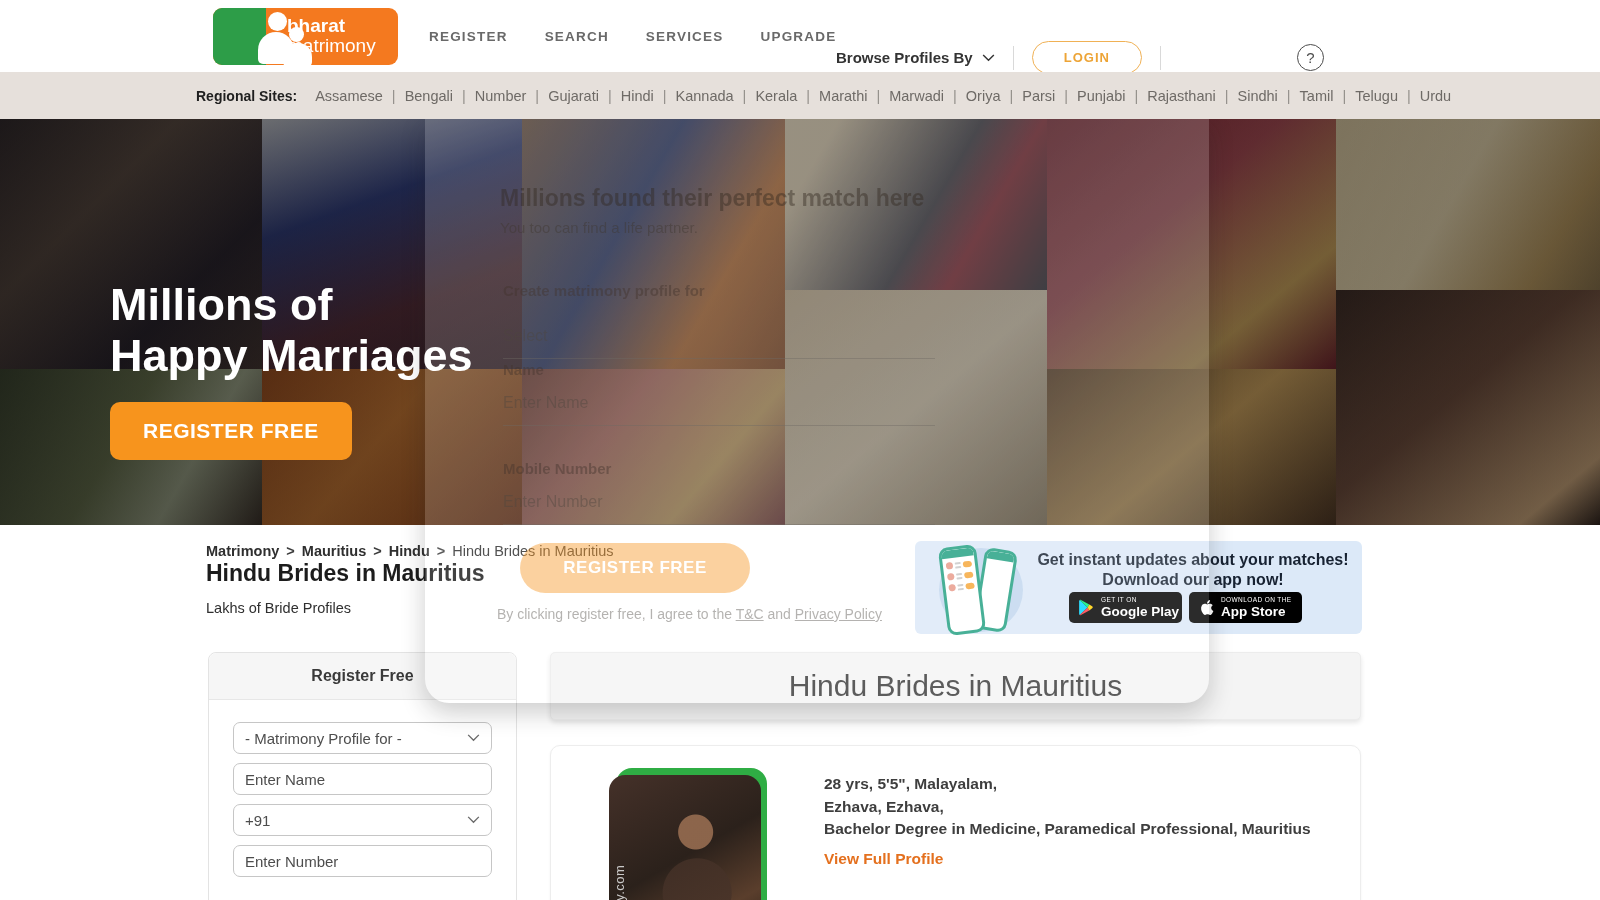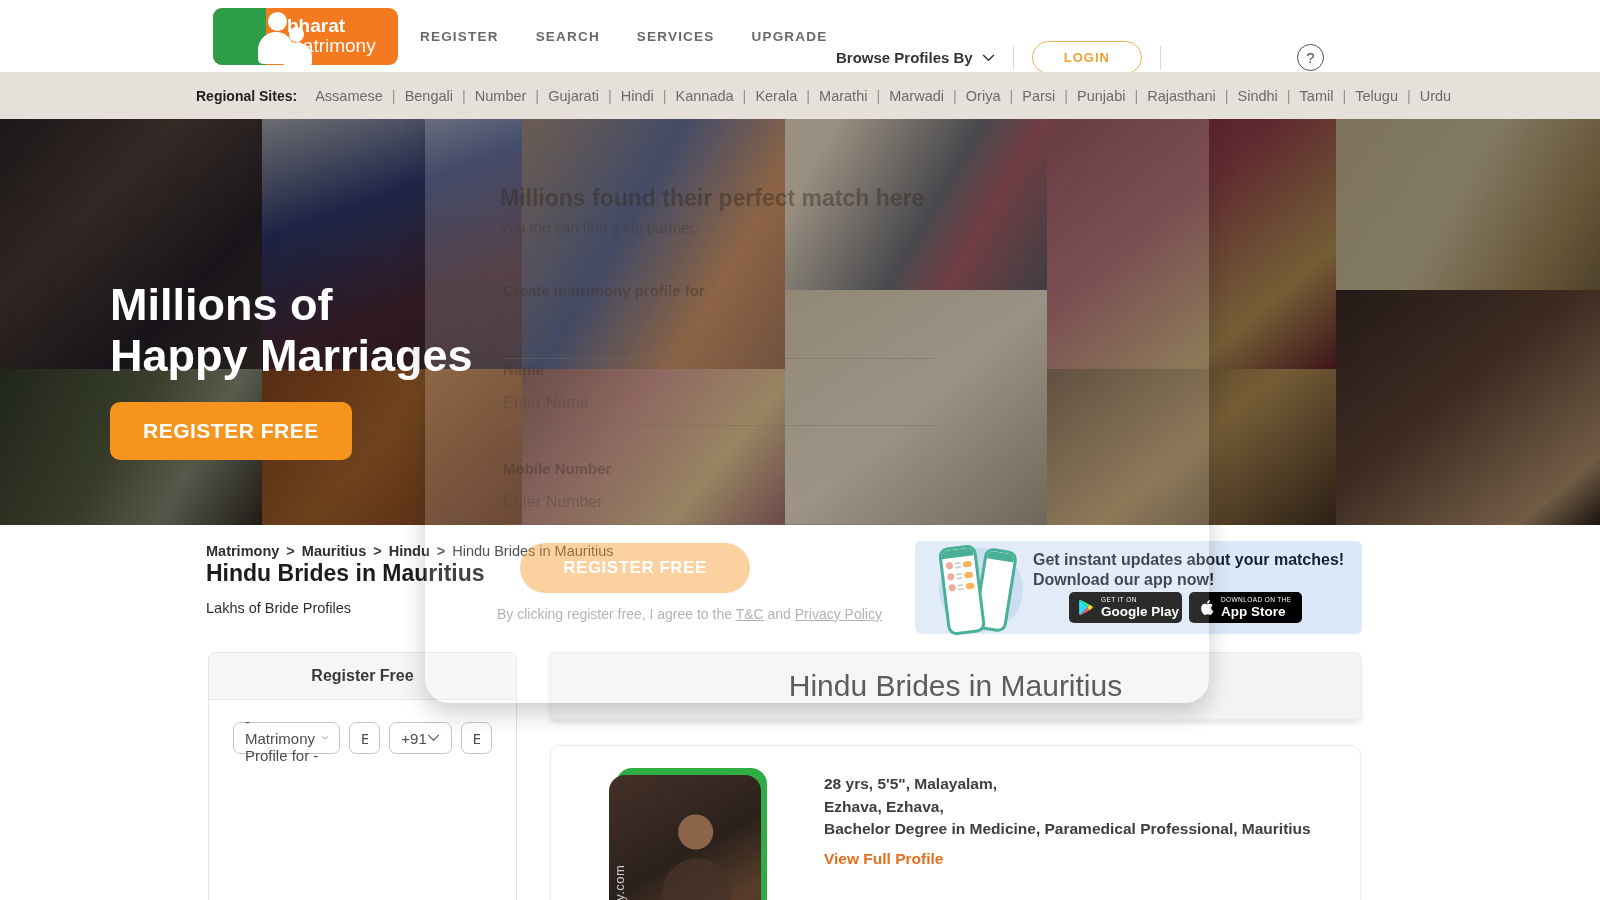--- a/index.html
+++ b/index.html
@@ -12,21 +12,21 @@
   .logo-green { position:absolute; left:0; top:0; width:53px; height:57px; background:#2d9d48; }
   .logo-figs { position:absolute; left:38px; top:2px; width:72px; height:55px; }
   .fig-head { position:absolute; background:#fff; border-radius:50%; }
   .fig-body { position:absolute; background:#fff; }
   .f1h { width:19px; height:19px; left:17px; top:2px; }
   .f1b { width:36px; height:32px; left:7px; top:22px; border-radius:18px 18px 5px 5px; }
   .f2h { width:15px; height:15px; left:38px; top:17px; }
   .f2b { width:29px; height:24px; left:32px; top:33px; border-radius:14px 14px 5px 5px; }
   .logo-text { position:absolute; left:74px; top:8px; color:#fff; line-height:20px; font-size:19px; }
   .logo-text .l1 { font-weight:700; }
-  .nav { position:absolute; left:420px; top:29px; display:flex; gap:37px; }
+  .nav { position:absolute; left:429px; top:29px; display:flex; gap:37px; }
   .nav-item { font-size:13.5px; font-weight:700; letter-spacing:1.2px; color:#696969; cursor:pointer; }
   .header-right { position:absolute; left:836px; top:41px; display:flex; align-items:center; }
   .browse { display:flex; align-items:center; gap:9px; font-size:15px; font-weight:700; color:#333; cursor:pointer;text-align:right; }
   .vdiv { width:1px; height:24px; background:#d9d9d9; margin:0 18px; }
   .login-btn { border:1px solid #f0b155; color:#eda436; background:transparent; border-radius:17px; padding:8px 31px; font-size:13px; font-weight:700; letter-spacing:1px; font-family:inherit; cursor:pointer; }
   .help-circle { margin-left:118px; width:27px; height:27px; border:1.6px solid #4c4c4c; border-radius:50%; display:flex; align-items:center; justify-content:center; font-size:15px; color:#4c4c4c; cursor:pointer; }
   .chev { width:13px; height:8px; }
 
   
   .regional { position:absolute; left:0; top:72px; width:1600px; height:47px; background:#e6e0db; display:flex; align-items:center; padding-left:196px; z-index:8; }
@@ -79,32 +79,32 @@
   .blob { position:absolute; left:10px; top:2px; width:84px; height:84px; background:#c2d7ef; border-radius:50%; }
   .phone { position:absolute; background:#fff; border:3px solid #23a183; border-radius:9px; overflow:hidden; }
   .phone::before { content:""; display:block; height:8px; background:#23a183; }
   .phone.back { left:50px; top:3px; width:33px; height:82px; transform:rotate(9deg); }
   .phone.front { left:14px; top:0; width:38px; height:88px; transform:rotate(-7deg); }
   .prow { display:flex; align-items:center; gap:2px; margin:4px 3px 0 3px; }
   .pav { width:7px; height:7px; border-radius:50%; background:#e89a8a; flex:none; }
   .plines { flex:1; display:flex; flex-direction:column; gap:2px; }
   .pline { height:2px; background:#c9c9c9; border-radius:1px; }
   .pdot { width:9px; height:6px; background:#f6a83c; border-radius:3px; flex:none; }
-  .banner-text { position:absolute; left:118px; top:9px; width:320px; font-size:16px; font-weight:700; color:#172232; line-height:20px; }
+  .banner-text { position:absolute; left:118px; top:9px; width:320px; text-align:center; font-size:16px; font-weight:700; color:#172232; line-height:20px; }
   .badges { position:absolute; left:154px; top:51px; display:flex; gap:7px; }
   .badge { width:113px; height:31px; background:#000; border-radius:5px; display:flex; align-items:center; padding:0 9px; gap:7px; color:#fff; cursor:pointer; }
   .badge svg { flex:none; }
   .btxt { display:flex; flex-direction:column; justify-content:center; }
   .btxt .small { font-size:6.5px; letter-spacing:.4px; text-transform:uppercase; line-height:8px; }
   .btxt .big { font-size:13.5px; font-weight:700; line-height:15px; white-space:nowrap; }
 
   
   .form-card { position:absolute; left:208px; top:652px; width:309px; height:260px; background:#fff; border:1px solid #e3e3e3; border-radius:8px 8px 0 0; z-index:2; }
   .form-head { height:47px; background:#f6f6f6; border-bottom:1px solid #e7e7e7; border-radius:8px 8px 0 0; display:flex; align-items:center; justify-content:center; font-size:16px; font-weight:700; color:#3a3a3a; }
-  .form-body { padding:22px 24px 0 24px; display:flex; flex-direction:row; gap:9px; }
+  .form-body { padding:22px 24px 0 24px; display:flex; flex-direction:column; gap:9px; }
   .fld { height:32px; border:1px solid #c6c6c6; border-radius:7px; display:flex; align-items:center; justify-content:space-between; padding:0 11px; font-size:15px; color:#4d4d4d; background:#fff; width:100%; cursor:pointer; }
   input.fld { cursor:text; font-family:inherit; outline:none; }
   input.fld::placeholder { color:#4d4d4d; opacity:1; }
 
   
   .section-title-box { position:absolute; left:550px; top:652px; width:811px; height:68px; background:#f4f4f4; border:1px solid #ececec; border-radius:5px; box-shadow:0 3px 5px rgba(0,0,0,.10); display:flex; align-items:center; justify-content:center; z-index:1; }
   .section-title { font-size:30px; color:#3b3b3b; font-weight:400; }
   .profile-card { position:absolute; left:550px; top:745px; width:811px; height:230px; background:#fff; border:1px solid #ededed; border-radius:10px; box-shadow:0 1px 3px rgba(0,0,0,.05); z-index:1; }
   .photo-wrap { position:absolute; left:58px; top:29px; width:152px; height:190px; cursor:pointer; }
   .photo-green { position:absolute; left:7px; top:-7px; width:151px; height:190px; background:#2fad44; border-radius:16px; }

